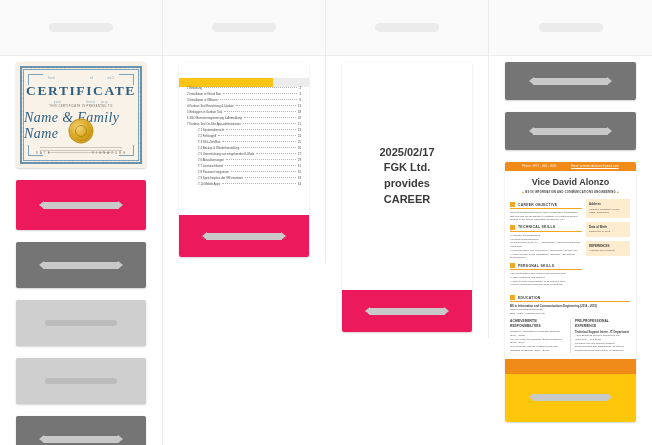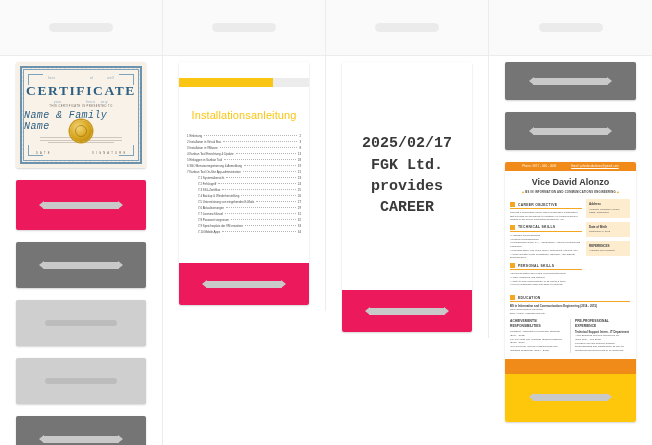--- a/index.html
+++ b/index.html
@@ -150,23 +150,23 @@
     font-weight: bold;
     margin-top: 4px;
   }
   .cert-sub {
     font-size: 2.6px;
     letter-spacing: .5px;
     color: #6b6257;
     margin-top: 6px;
   }
   .cert-name {
-    font-family: Liberation Mono, monospace;
+    font-family: Liberation Serif, serif;
     font-style: italic;
-    font-size: 10px;
+    font-size: 14px;
     color: #2c5f82;
     margin-top: 2px;
     letter-spacing: .4px;
   }
   .cert-lines {
     width: 72%;
     margin-top: 4px;
   }
   .cert-lines i {
     display: block;
@@ -254,23 +254,23 @@
 
   
   .doc-minutes {
     background: #ffffff;
     height: 228px;
     display: flex;
     align-items: center;
     justify-content: center;
   }
   .minutes-text {
-    font-family: Liberation Mono, monospace;
+    font-family: Liberation Sans, sans-serif;
     text-align: center;
-    font-size: 15px;
+    font-size: 11px;
     line-height: 1.42;
     color: #3a3a3a;
     font-weight: bold;
   }
   .minutes-text span { display: block; }
 
   
   .cv {
     background: #ffffff;
     font-size: 3px;
@@ -434,21 +434,20 @@
       <div class="header-bar"></div>
     </div>
 
     <div class="card">
       <div class="doc-install">
         <div class="doc-pagepad">
           <div class="ig-bar">
             <div class="fill"></div>
             <div class="rest"></div>
           </div>
-          <div class="ig-title">Installationsanleitung</div>
           <div class="toc">
             <div class="toc-row">
                 <span class="lbl">1 Einleitung</span>
                 <span class="dots"></span>
                 <span class="pg">2</span>
               </div>
             <div class="toc-row">
                 <span class="lbl">2 Installation in Virtual Box</span>
                 <span class="dots"></span>
                 <span class="pg">3</span>

